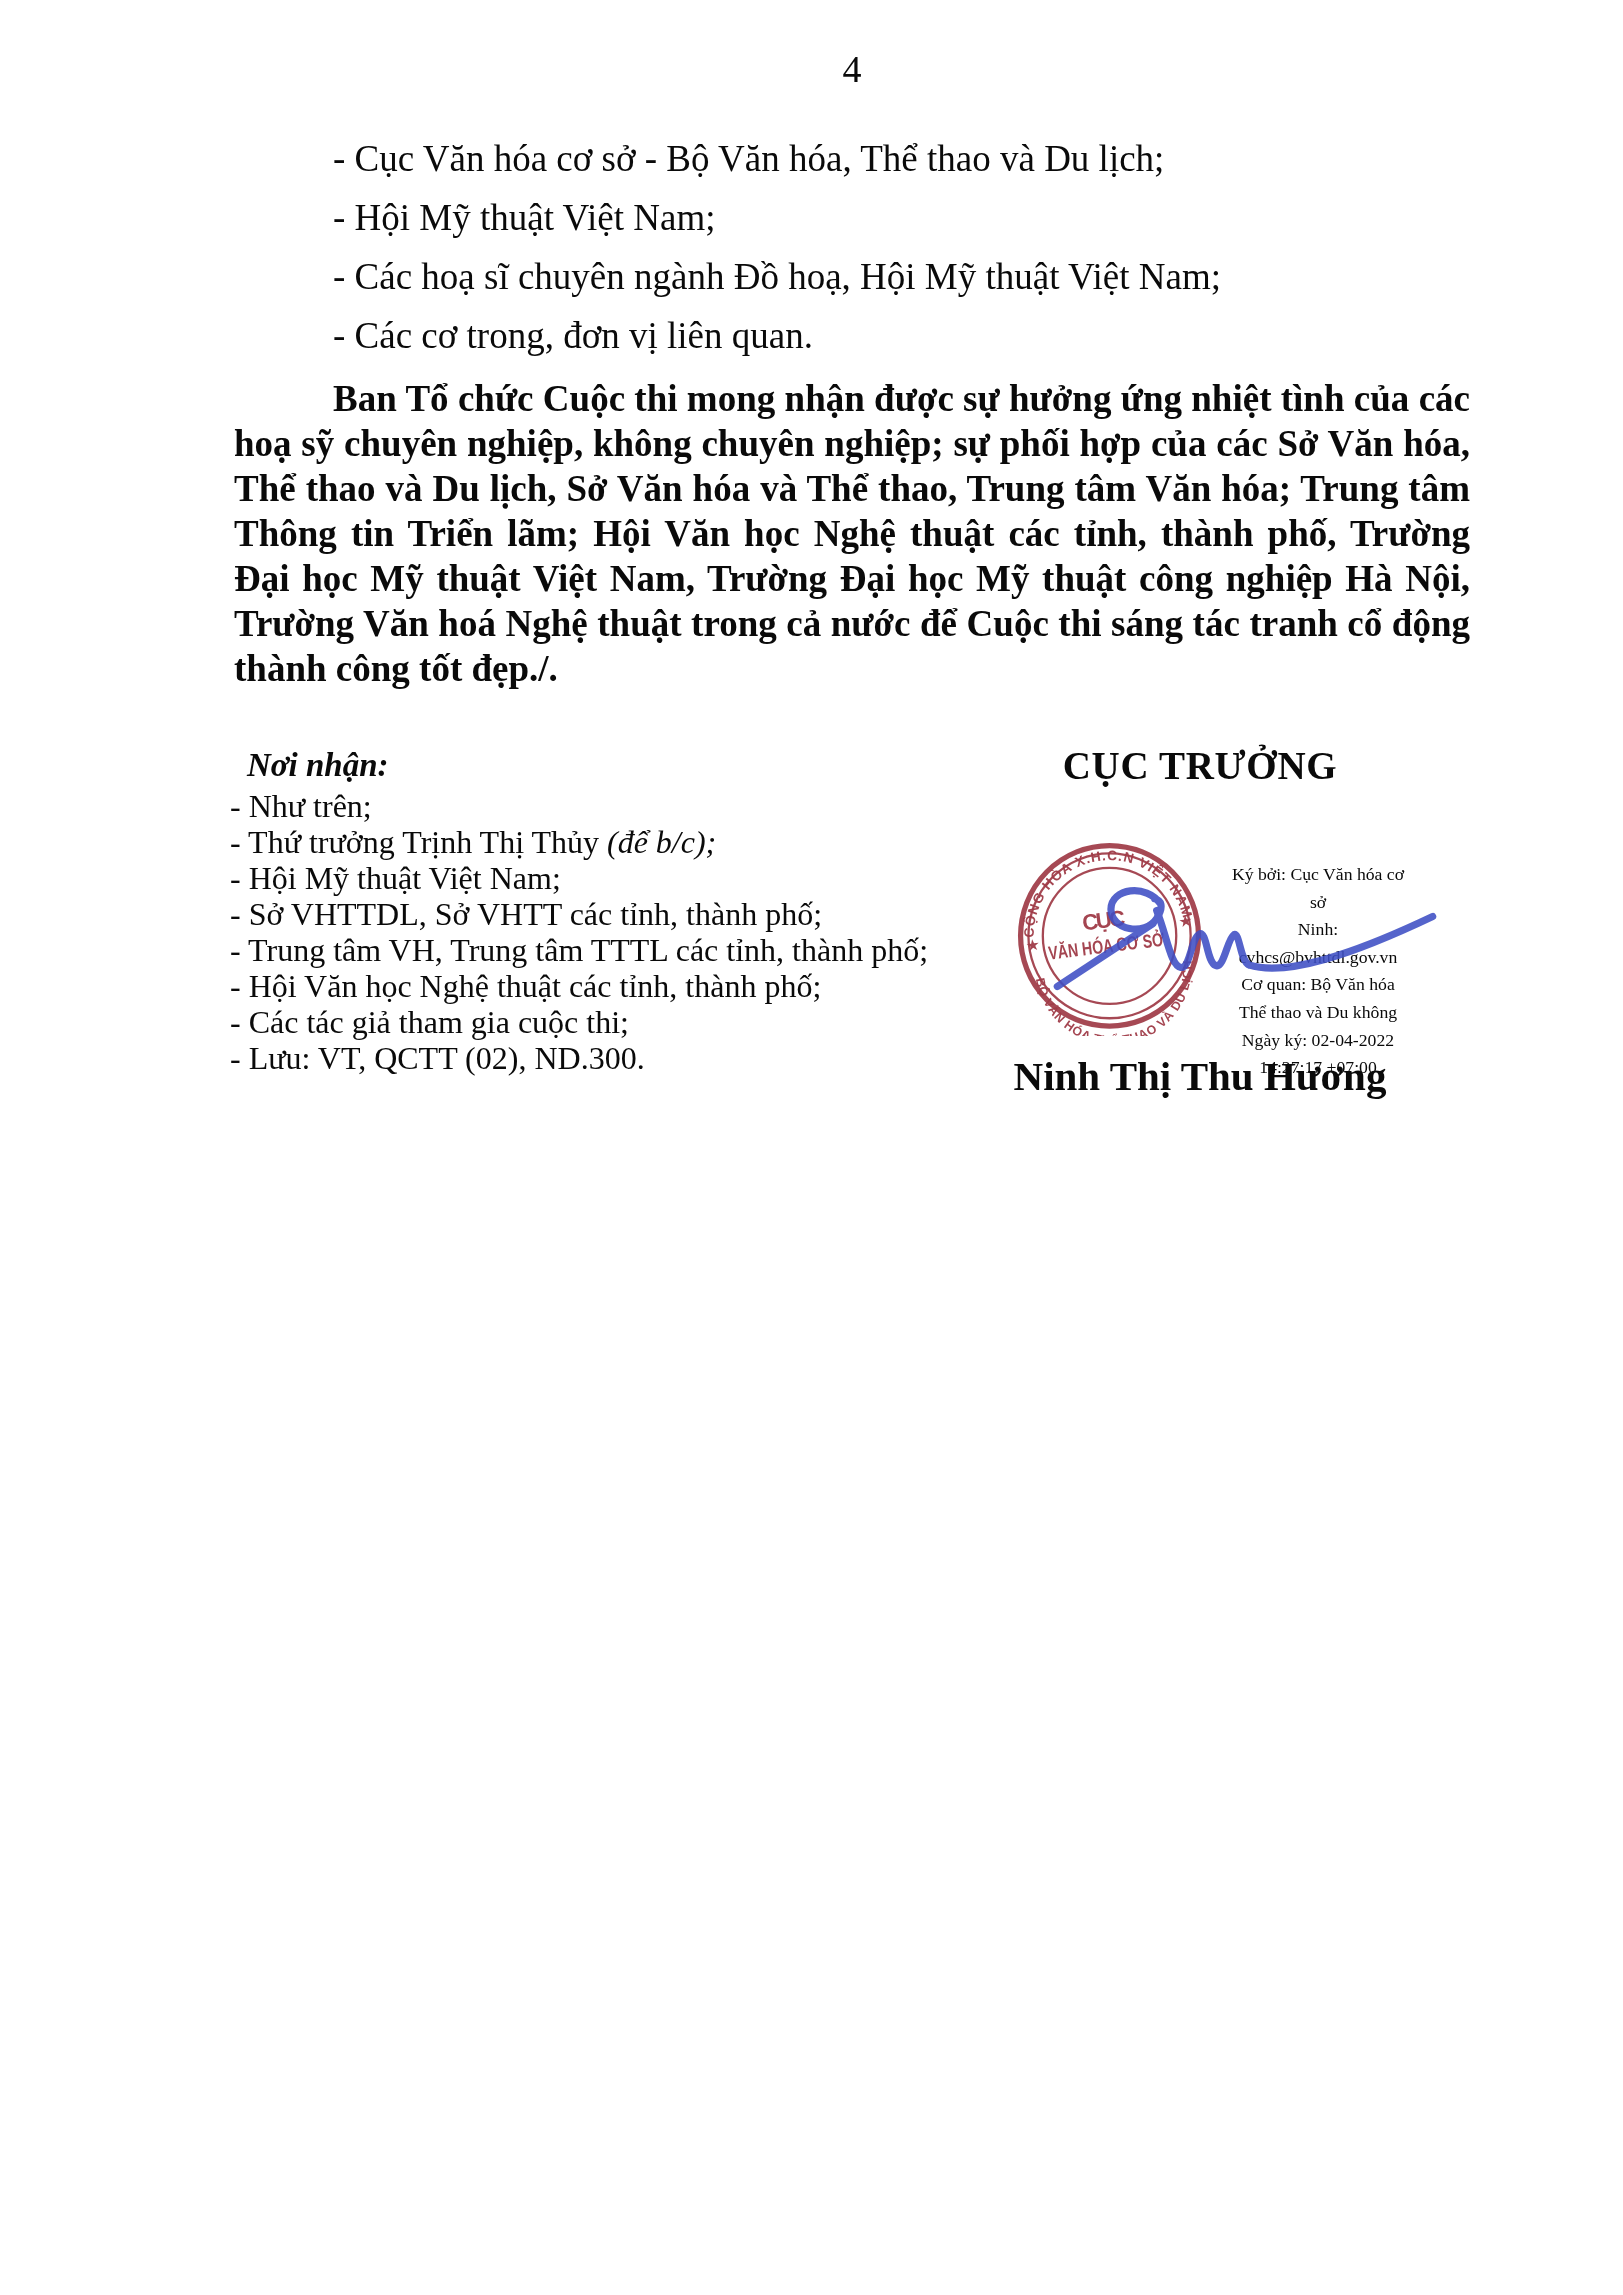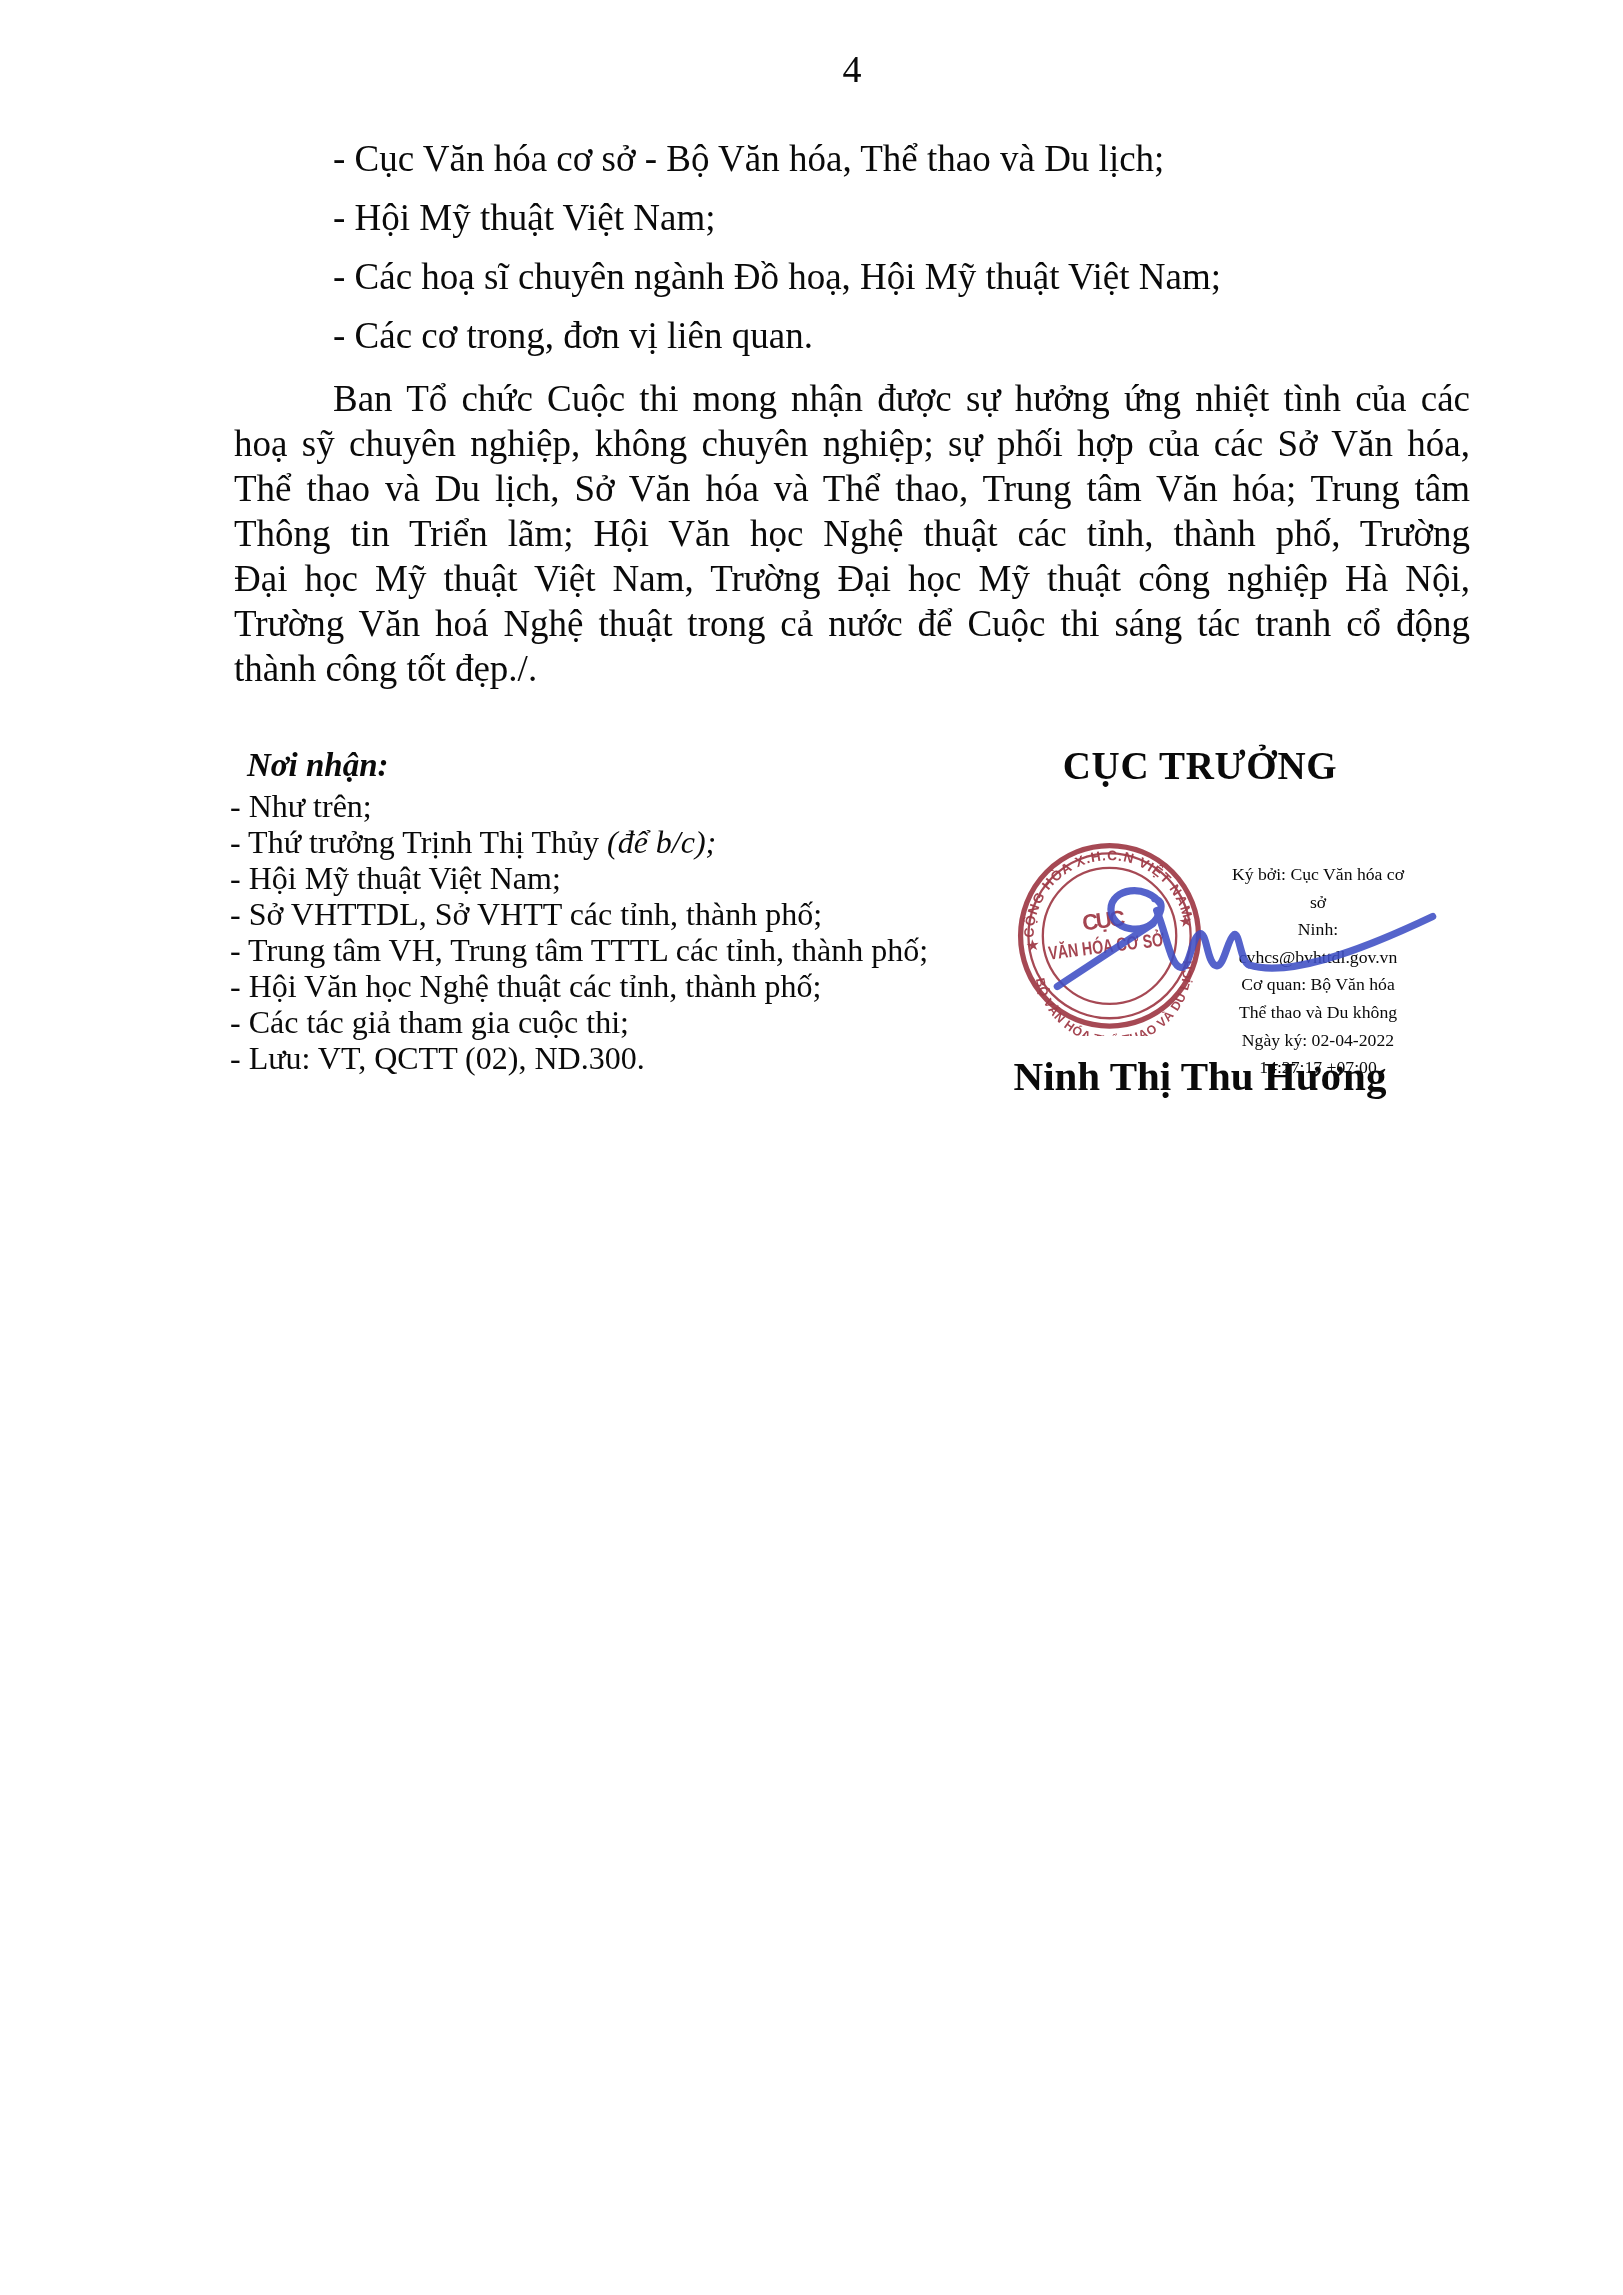--- a/index.html
+++ b/index.html
@@ -24,20 +24,21 @@
     margin:0 0 13px 0;
     white-space:nowrap;
   }
   .body-paragraph{
     position:absolute;left:234px;top:376px;width:1236px;
   }
   .para-line{
     font-size:37px;line-height:45px;
     text-align:justify;text-align-last:justify;
     margin:0;
+    font-weight:bold;
   }
   .para-line.first{padding-left:99px;}
   .para-line.last{text-align:center;text-align-last:left;}
   .recipients{
     position:absolute;left:230px;top:746px;width:654px;
   }
   .recipients-heading{
     font-size:33px;line-height:38px;font-weight:bold;font-style:italic;
     padding-left:17px;margin:0 0 3.9px 0;
   }

